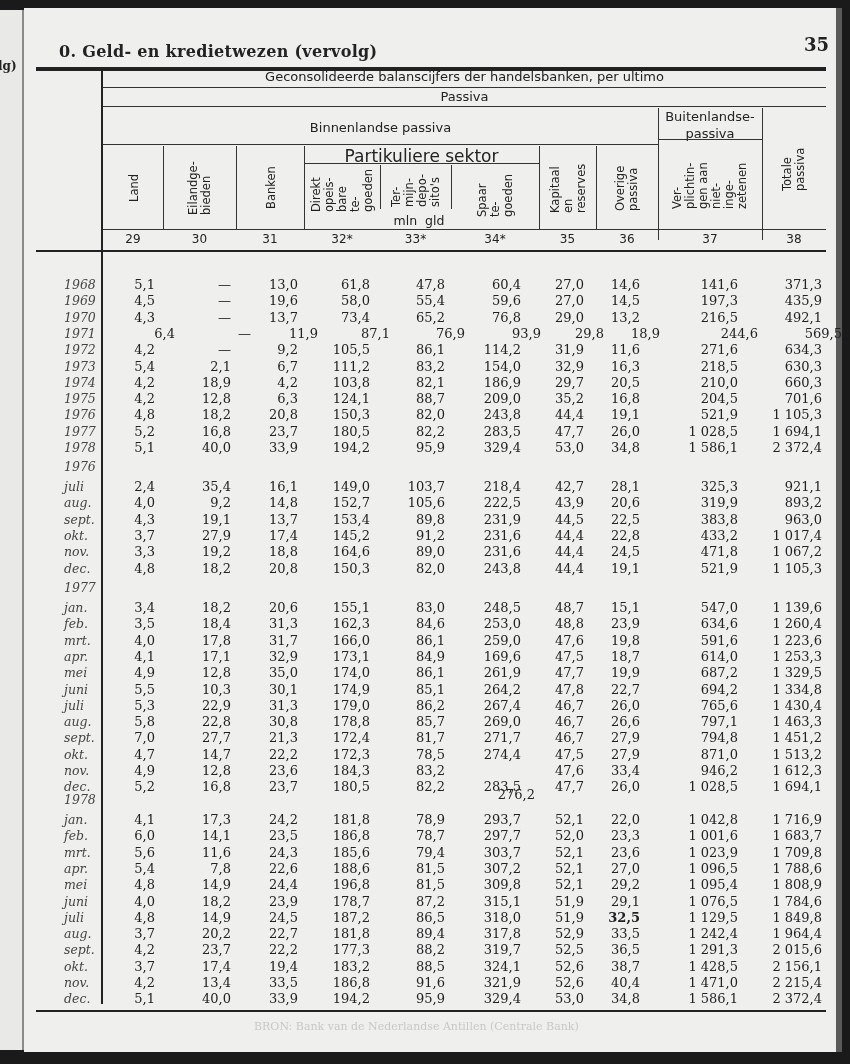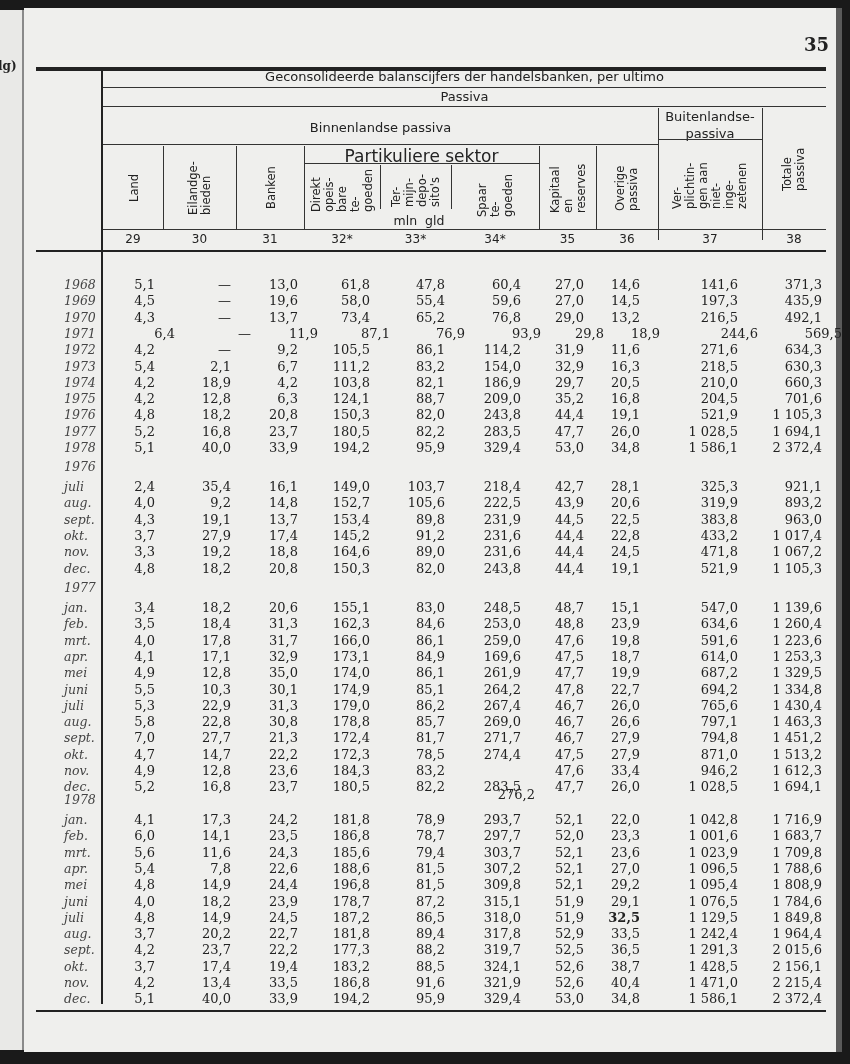--- a/index.html
+++ b/index.html
@@ -47,20 +47,21 @@
   }
 </style>
 </head>
 <body>
 
 <div class="prev-page">
   <div class="prev-head">lg)</div>
 </div>
 
 <div class="page">
+  <div class="page-title">0.  Geld- en kredietwezen (vervolg)</div>
   <div class="page-number">35</div>
   <div class="rule-top"></div>
 
   <div>
     <div class="hdr" style="left:79px; top:61px; width:723px; font-size:13px;">Geconsolideerde balanscijfers der handelsbanken, per ultimo</div>
     <div class="hline" style="left:79px; top:79px; width:723px;"></div>
     <div class="hdr" style="left:79px; top:81px; width:723px; font-size:13px;">Passiva</div>
     <div class="hline" style="left:79px; top:98px; width:723px;"></div>
     <div class="hdr" style="left:79px; top:112px; width:555px; font-size:13px;">Binnenlandse passiva</div>
     <div class="vline" style="left:634px; top:100px; height:132px;"></div>
@@ -666,13 +667,14 @@
         <span class="cell" style="right: 391px;">95,9</span>
         <span class="cell" style="right: 315px;">329,4</span>
         <span class="cell" style="right: 252px;">53,0</span>
         <span class="cell" style="right: 196px;">34,8</span>
         <span class="cell" style="right: 98px;">1 586,1</span>
         <span class="cell" style="right: 14px;">2 372,4</span>
       </div>
     </div>
 
   <div class="rule-bottom"></div>
+  <div class="footer-bleed">BRON:  Bank van de Nederlandse Antillen (Centrale Bank)</div>
 </div>
 
 </body></html>

